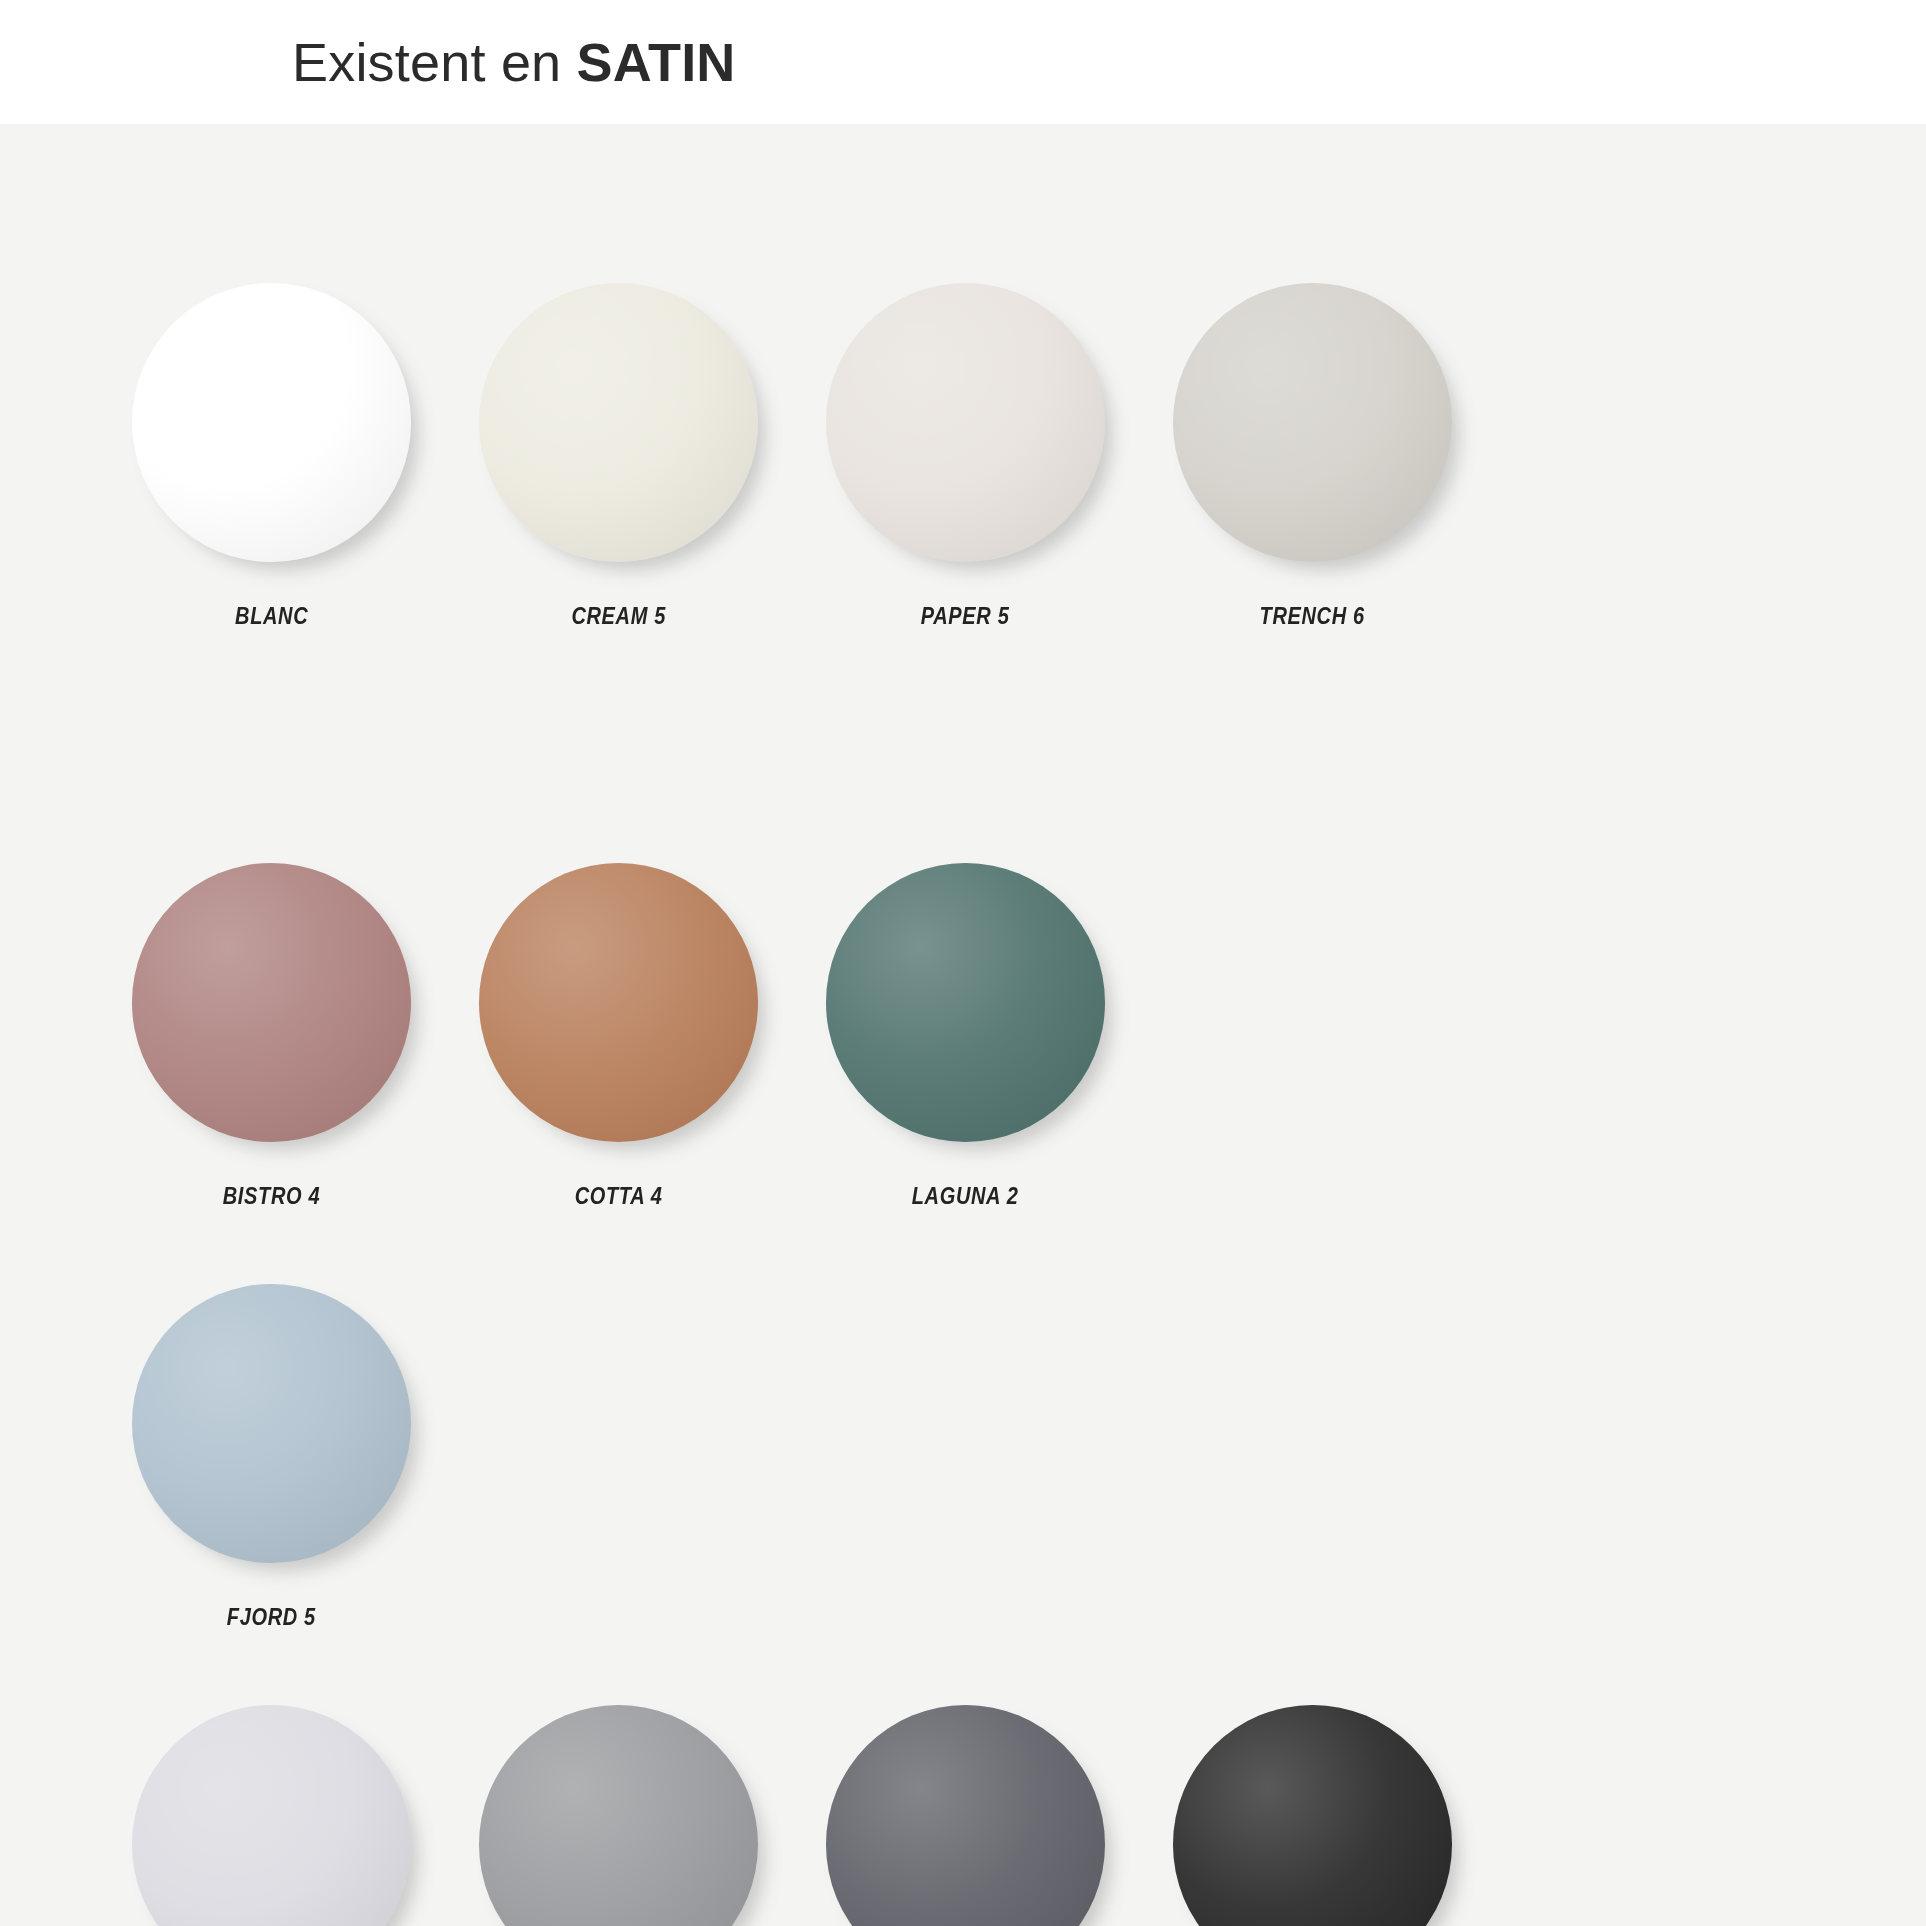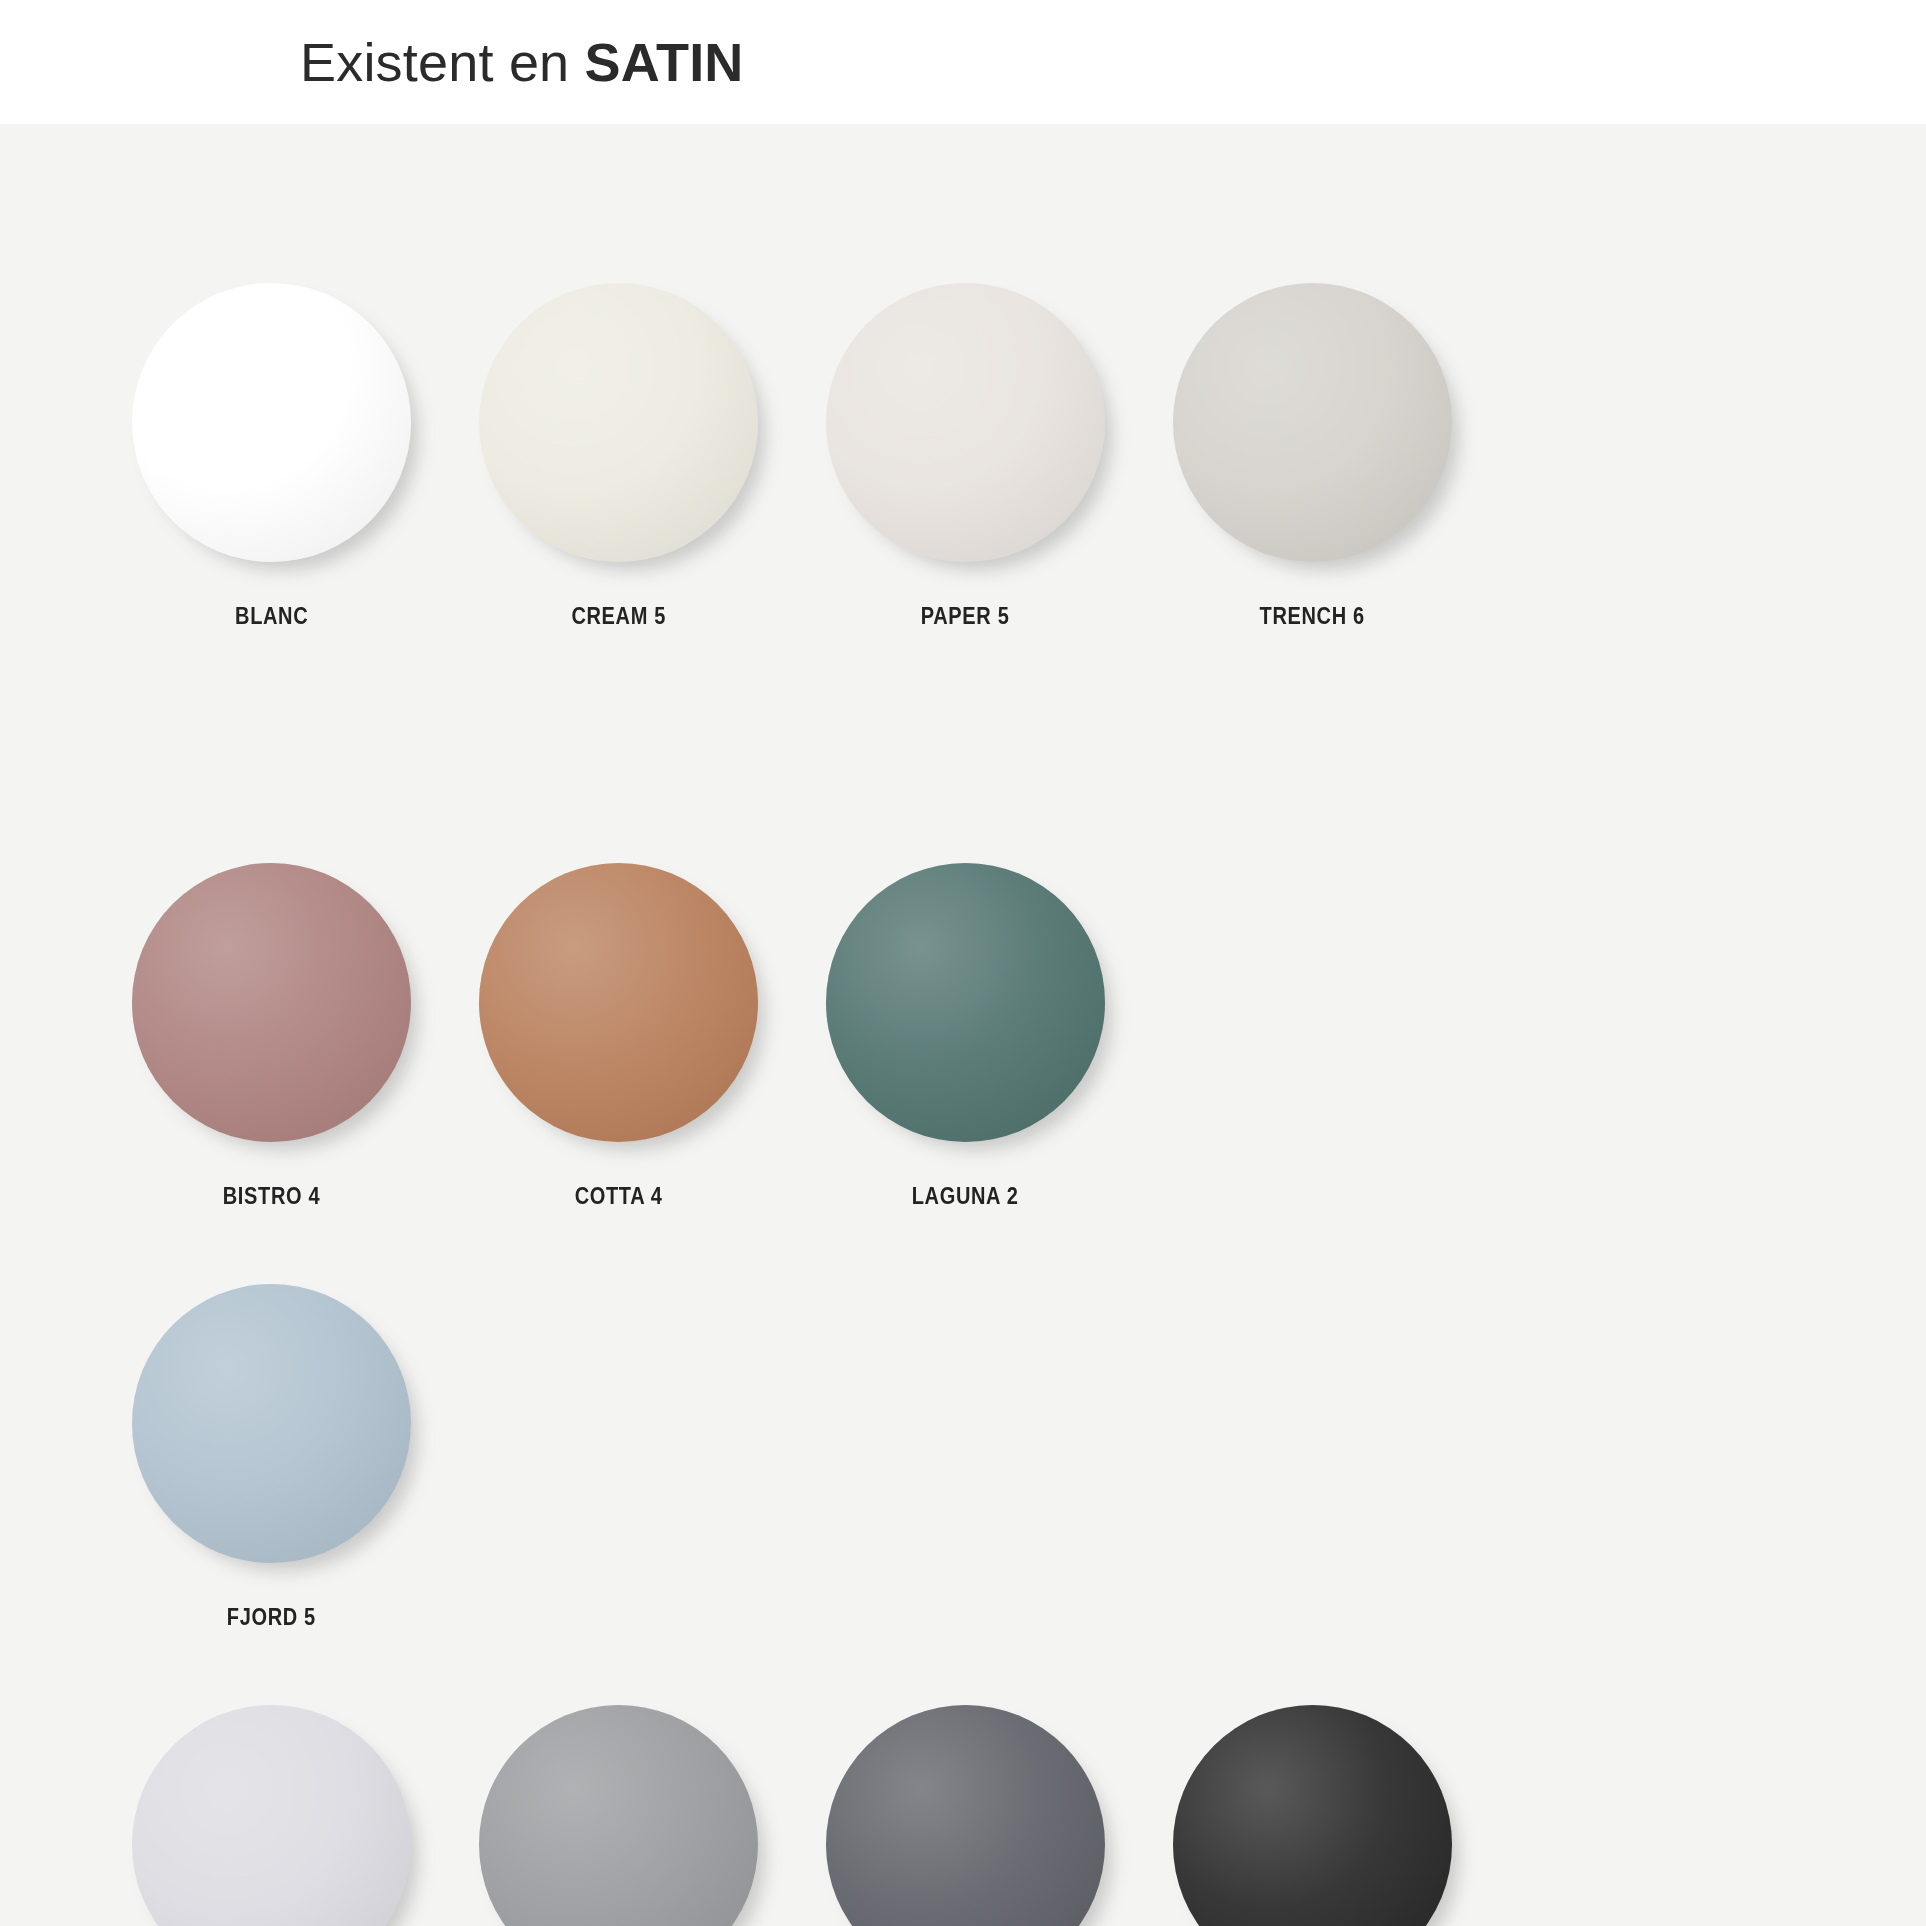--- a/index.html
+++ b/index.html
@@ -25,21 +25,20 @@
 
   
   .header-band {
     height: 124px;
     flex: 0 0 124px;
     background: #ffffff;
     display: flex;
     align-items: center;
     box-sizing: border-box;
     padding-left: 292px;
-    margin-left: 8px;
   }
   .header-title {
     font-family: "Liberation Sans Narrow", "Liberation Sans", sans-serif;
     font-size: 54px;
     line-height: 1;
     color: #2b2b2b;
     letter-spacing: 0.2px;
     white-space: nowrap;
   }
   .header-title .t-light {
@@ -128,21 +127,21 @@
 <body>
 
 <div id="page" style="background: rgb(255, 255, 255);">
 
   <div class="header-band" style="background: rgb(255, 255, 255);">
     <div class="header-title" style="color: rgb(43, 43, 43);">
       <span class="t-light">Existent en </span><span class="t-strong">SATIN</span>
     </div>
   </div>
 
-  <div class="palette-area" style="background: rgb(244, 244, 243);">
+  <div class="palette-area" style="background: rgb(244, 244, 243); font-style: italic;">
     <div class="rows" id="rows-container">
         <div class="swatch-row">
           <div class="swatch-cell">
             <div class="swatch-dot-wrap">
               <div class="swatch-dot" style="background: rgb(255, 255, 255);"></div>
             </div>
             <div class="swatch-label" style="color: rgb(35, 35, 35);">BLANC</div>
           </div>
           <div class="swatch-cell">
             <div class="swatch-dot-wrap">

